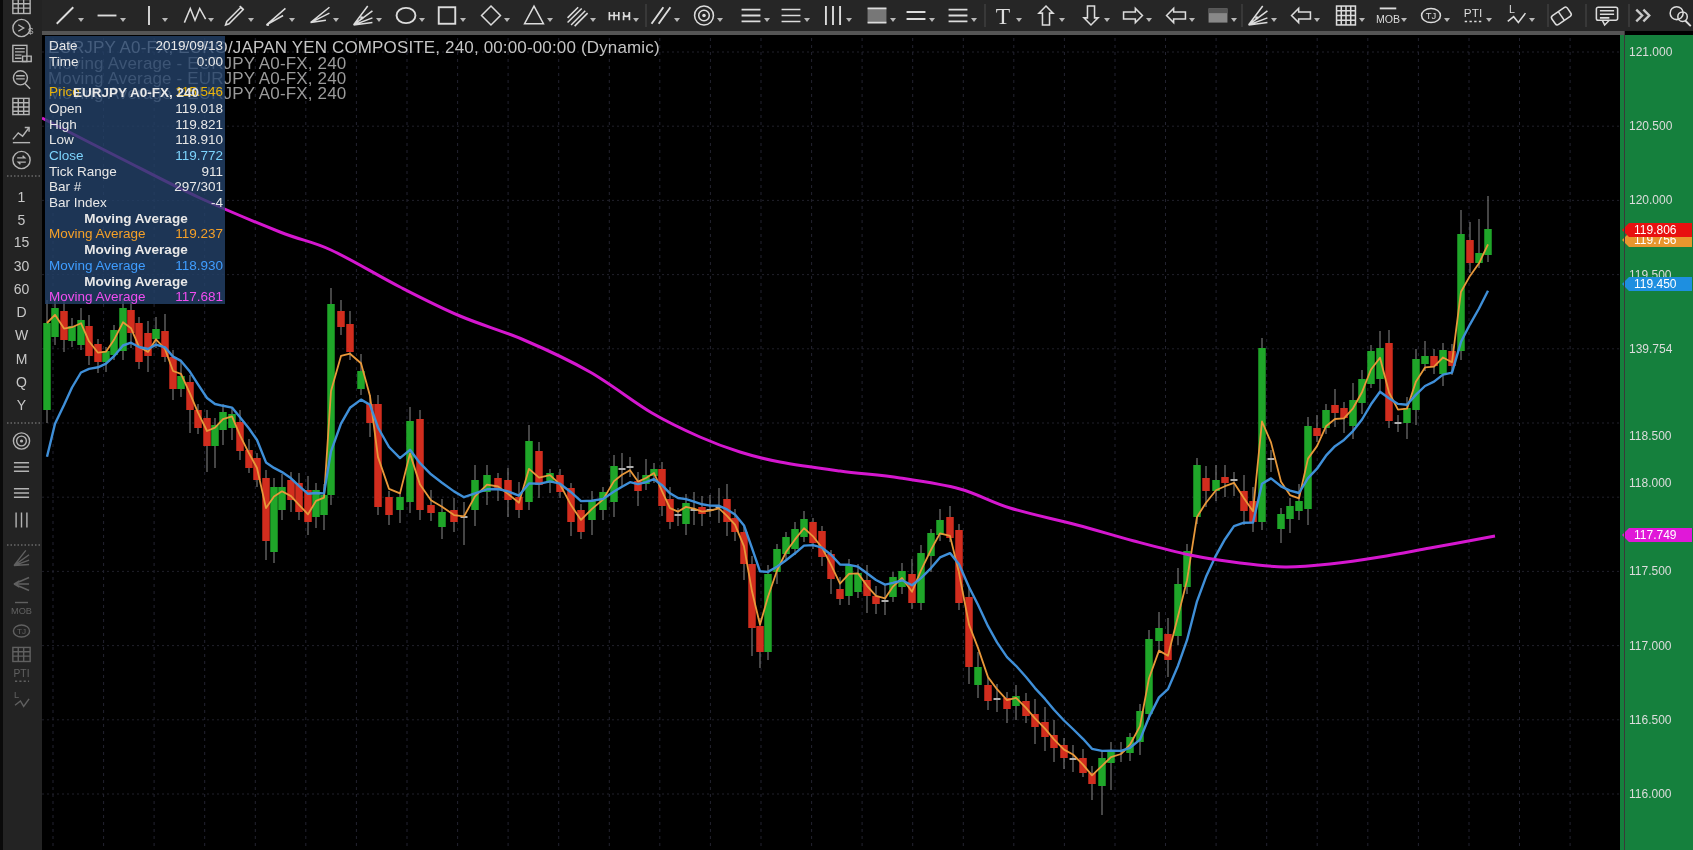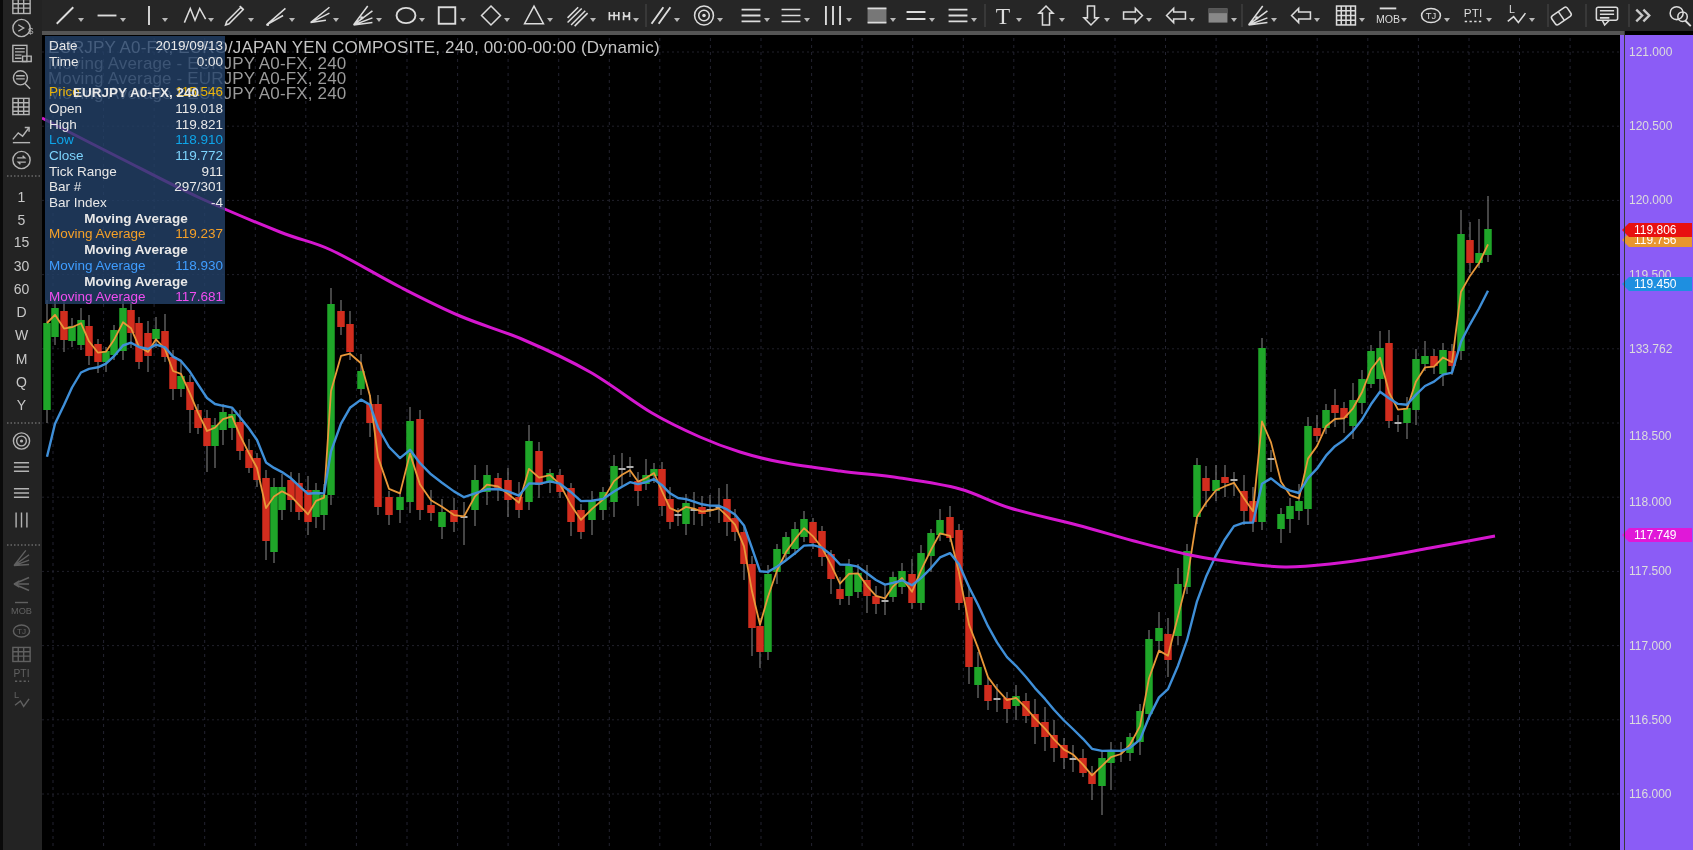--- a/index.html
+++ b/index.html
@@ -1,19 +1,19 @@
 <!DOCTYPE html>
 <html><head><meta charset="utf-8"><style>
 *{margin:0;padding:0;box-sizing:border-box}
 body{width:1693px;height:850px;background:#000;overflow:hidden;position:relative;font-family:"Liberation Sans",sans-serif}
 #toolbar{position:absolute;left:42px;top:0;width:1651px;height:31px;background:#262626}
 #tbline{position:absolute;left:42px;top:31px;width:1582px;height:4px;background:#555}
 #sidebar{position:absolute;left:0;top:0;width:42px;height:850px;background:#232323;border-left:3px solid #0a0a0a;z-index:5}
 #chart{position:absolute;left:0px;top:0px;width:1693px;height:850px}
-#axis{position:absolute;left:1620px;top:35px;width:73px;height:815px;background:#8b5cf6;z-index:4}
+#axis{position:absolute;left:1620px;top:35px;width:73px;height:815px;background:#15803d;z-index:4}
 #axbord{position:absolute;left:1624px;top:31px;width:1px;height:819px;background:#3a3a3a;z-index:4}
 .axlbl{position:absolute;left:9px;font-size:12px;color:#dcdcdc}
 #titles{position:absolute;left:48px;top:0;z-index:2;white-space:nowrap}
 .tl{position:absolute;left:0;font-size:17px;letter-spacing:0.15px}
 #dwbox{position:absolute;left:45px;top:36px;width:180px;height:268px;background:rgba(36,66,106,0.8);z-index:3}
 .dwrow{position:absolute;left:4px;width:174px;height:16px;font-size:13.5px;color:#e8e8e8;line-height:16px}
 </style></head><body>
 <div id="chart"><svg width="1693" height="850" viewBox="0 0 1693 850">
       <line x1="42" y1="52.0" x2="1620" y2="52.0" stroke="#20202a" stroke-width="1" stroke-dasharray="2,3"></line>
 <line x1="42" y1="126.2" x2="1620" y2="126.2" stroke="#20202a" stroke-width="1" stroke-dasharray="2,3"></line>
@@ -400,21 +400,21 @@
     </div>
 <div class="dwrow" style="top:49.099999999999994px;text-align:center;font-weight:bold">EURJPY A0-FX, 240</div>
 <div class="dwrow" style="top:64.8px;color:#e8e8e8">
       <span style="float:left">Open</span>
       <span style="float:right">119.018</span>
     </div>
 <div class="dwrow" style="top:80.5px;color:#e8e8e8">
       <span style="float:left">High</span>
       <span style="float:right">119.821</span>
     </div>
-<div class="dwrow" style="top:96.2px;color:#0ea5e9">
+<div class="dwrow" style="top:96.2px;color:#e5e5e5">
       <span style="float:left">Low</span>
       <span style="float:right">118.910</span>
     </div>
 <div class="dwrow" style="top:112px;color:#7dd3fc">
       <span style="float:left">Close</span>
       <span style="float:right">119.772</span>
     </div>
 <div class="dwrow" style="top:127.60000000000001px;color:#e8e8e8">
       <span style="float:left">Tick Range</span>
       <span style="float:right">911</span>
@@ -718,23 +718,23 @@
 <g transform="translate(18.5,701) scale(1.08)" opacity="0.42">
         <text x="-7" y="-3" font-size="8.5" fill="#b4b4b4" font-family="Liberation Sans">L</text>
         <path d="M-6 4 L-1 0 L2 5 L7 -2" stroke="#b4b4b4" stroke-width="1.3" fill="none"></path>
       </g>
     </svg></div>
 <div id="axis">
     <div class="axlbl" style="top:10px">121.000</div>
 <div class="axlbl" style="top:84px">120.500</div>
 <div class="axlbl" style="top:158px">120.000</div>
 <div class="axlbl" style="top:233px">119.500</div>
-<div class="axlbl" style="top:307px">133.762</div>
+<div class="axlbl" style="top:307px">139.754</div>
 <div class="axlbl" style="top:394px">118.500</div>
-<div class="axlbl" style="top:460px">118.000</div>
+<div class="axlbl" style="top:441px">118.000</div>
 <div class="axlbl" style="top:529px">117.500</div>
 <div class="axlbl" style="top:604px">117.000</div>
 <div class="axlbl" style="top:678px">116.500</div>
 <div class="axlbl" style="top:752px">116.000</div>
     <div style="position:absolute;top:198px;left:2px;width:70px;height:14px;z-index:3"><svg width="70" height="14">
         <path d="M7 0 L70 0 L70 14 L7 14 L0 7 Z" fill="#e8962e"></path>
         <text x="12" y="11" font-size="12" fill="#fff" font-family="Liberation Sans">119.756</text>
       </svg></div>
     <div style="position:absolute;top:188px;left:2px;width:70px;height:14px;z-index:4"><svg width="70" height="14">
         <path d="M7 0 L70 0 L70 14 L7 14 L0 7 Z" fill="#e81010"></path>

